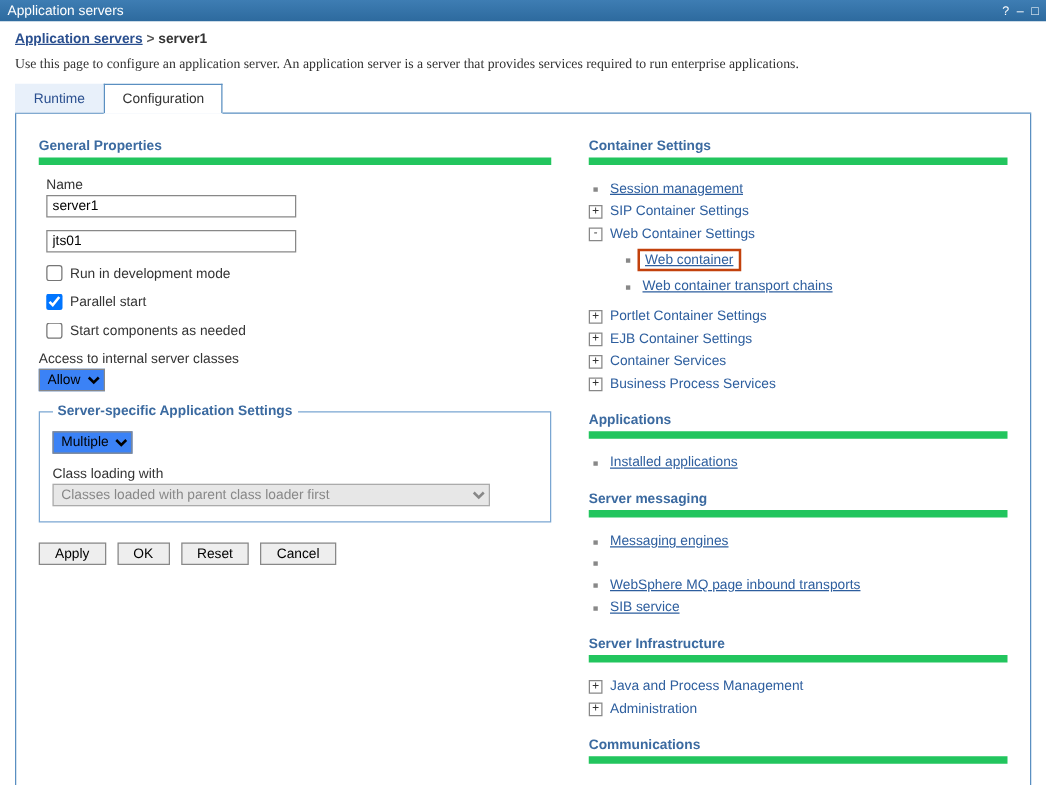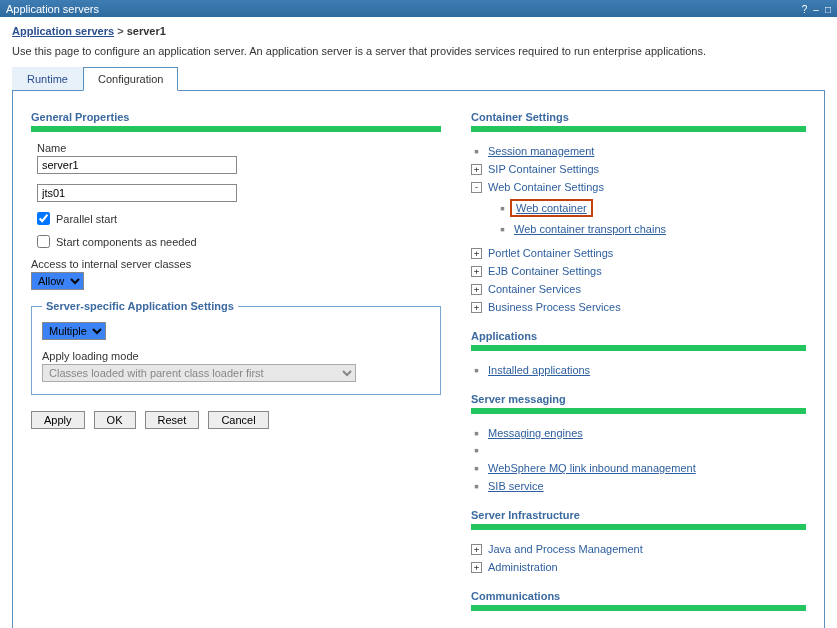--- a/index.html
+++ b/index.html
@@ -4,35 +4,35 @@
 <style>
   * { box-sizing: border-box; margin: 0; padding: 0; }
   body { font-family: Verdana, Arial, sans-serif; font-size: 11px; color: #333; background: #fff; width: 837px; }
   .titlebar { background: linear-gradient(#3e7db3, #2d6a9e); color: #fff; height: 17px; padding: 1px 6px; font-size: 11px; display: flex; justify-content: space-between; align-items: center; }
   .titlebar .right-icons span { margin-left: 3px; font-size: 10px; cursor: pointer; }
   .page { padding: 8px 12px 12px 12px; }
   .breadcrumb { margin-bottom: 8px; font-size: 11px; }
   .breadcrumb a { color: #2a4f8f; font-weight: bold; text-decoration: underline; }
   .breadcrumb .sep { color: #555; font-weight: bold; }
   .breadcrumb .current { color: #333; font-weight: bold; }
-  .desc { font-size: 11px; color: #333; margin-bottom: 10px; }
+  .desc { font-size: 11px; color: #333; margin-bottom: 10px; font-family: Liberation Serif, serif; }
   .tabs { display: flex; border-bottom: 1px solid #5a8fc1; }
   .tab { padding: 5px 14px; font-size: 11px; color: #2a4f8f; cursor: pointer; border: 1px solid transparent; border-bottom: none; background: #e8f0fa; }
   .tab.active { background: #fff; border: 1px solid #5a8fc1; border-bottom: 1px solid #fff; margin-bottom: -1px; color: #333; }
   .tab-body { border: 1px solid #5a8fc1; border-top: none; padding: 20px 18px; display: flex; gap: 30px; }
   .col-left { flex: 0 0 410px; }
   .col-right { flex: 1; }
   .section-title { color: #3b6aa0; font-weight: bold; font-size: 11px; padding-bottom: 3px; border-bottom: 6px solid #22c55e; margin-bottom: 10px; }
   .field { margin-bottom: 10px; margin-left: 6px; }
   .field-label { font-size: 11px; color: #333; margin-bottom: 2px; display: block; }
   .field input[type="text"] { width: 200px; font-size: 11px; padding: 2px 4px; border: 1px solid #888; font-family: Verdana, Arial, sans-serif; }
   .check-row { margin: 10px 0 10px 6px; display: flex; align-items: center; gap: 6px; font-size: 11px; }
   .check-row input { width: 13px; height: 13px; }
   select { font-size: 11px; padding: 1px 2px; border: 1px solid #888; background: #3b82f6; font-family: Verdana, Arial, sans-serif; }
-  select.disabled { background: #ddd; color: #555; width: 314px; }
+  select.disabled { background: #ddd; color: #555; width: 350px; }
   .fieldset { border: 1px solid #7aa6d2; padding: 10px 10px 12px 10px; margin: 10px 0 16px 0; }
   .fieldset-legend { color: #3b6aa0; font-weight: bold; font-size: 11px; padding: 0 4px; }
   .btn-row { margin-top: 8px; }
   .btn { font-size: 11px; padding: 2px 12px; border: 1px solid #888; background: #eee; cursor: pointer; margin-right: 6px; font-family: Verdana, Arial, sans-serif; }
   .tree { list-style: none; margin: 0; padding: 0; }
   .tree li { padding: 3px 0; display: flex; align-items: center; gap: 6px; }
   .tree .toggle, .tree .bullet { width: 11px; height: 11px; display: inline-flex; align-items: center; justify-content: center; font-size: 9px; flex-shrink: 0; }
   .tree .toggle { border: 1px solid #888; font-family: monospace; line-height: 1; cursor: pointer; background: #fff; }
   .tree .bullet { color: #888; font-size: 14px; line-height: 9px; }
   .tree a { color: #2d5e9e; text-decoration: underline; font-size: 11px; }
@@ -74,20 +74,24 @@
       <div class="field">
         <label class="field-label">Name</label>
         <input type="text" value="server1" style="">
       </div>
 
       <div class="field">
         <input type="text" value="jts01" style="">
       </div>
 
       <div class="check-row">
+        <input type="checkbox" style="">
+        <span>Run in development mode</span>
+      </div>
+      <div class="check-row">
         <input type="checkbox" checked="" style="">
         <span>Parallel start</span>
       </div>
       <div class="check-row">
         <input type="checkbox" style="">
         <span>Start components as needed</span>
       </div>
 
       <div class="field" style="margin-left:0;">
         <label class="field-label">Access to internal server classes</label>
@@ -97,21 +101,21 @@
       </div>
 
       <fieldset class="fieldset">
         <legend class="fieldset-legend">Server-specific Application Settings</legend>
         <div class="field" style="margin-left:0;">
           <select>
             <option>Multiple</option>
           </select>
         </div>
         <div class="field" style="margin-left:0; margin-bottom:0;">
-          <label class="field-label">Apply loading mode</label>
+          <label class="field-label">Class loading with</label>
           <select class="disabled" disabled="">
             <option>Classes loaded with parent class loader first</option>
           </select>
         </div>
       </fieldset>
 
       <div class="btn-row">
         <button class="btn">Apply</button>
         <button class="btn">OK</button>
         <button class="btn">Reset</button>
@@ -178,21 +182,21 @@
         <ul class="tree">
           <li>
               <span class="bullet">▪</span>
               <a href="#">Messaging engines</a>
             </li>
           <li>
               <span class="bullet">▪</span>
             </li>
           <li>
               <span class="bullet">▪</span>
-              <a href="#">WebSphere MQ link inbound management</a>
+              <a href="#">WebSphere MQ page inbound transports</a>
             </li>
           <li>
               <span class="bullet">▪</span>
               <a href="#">SIB service</a>
             </li>
         </ul>
       </div>
 
       <div class="rsec">
         <div class="section-title">Server Infrastructure</div>

